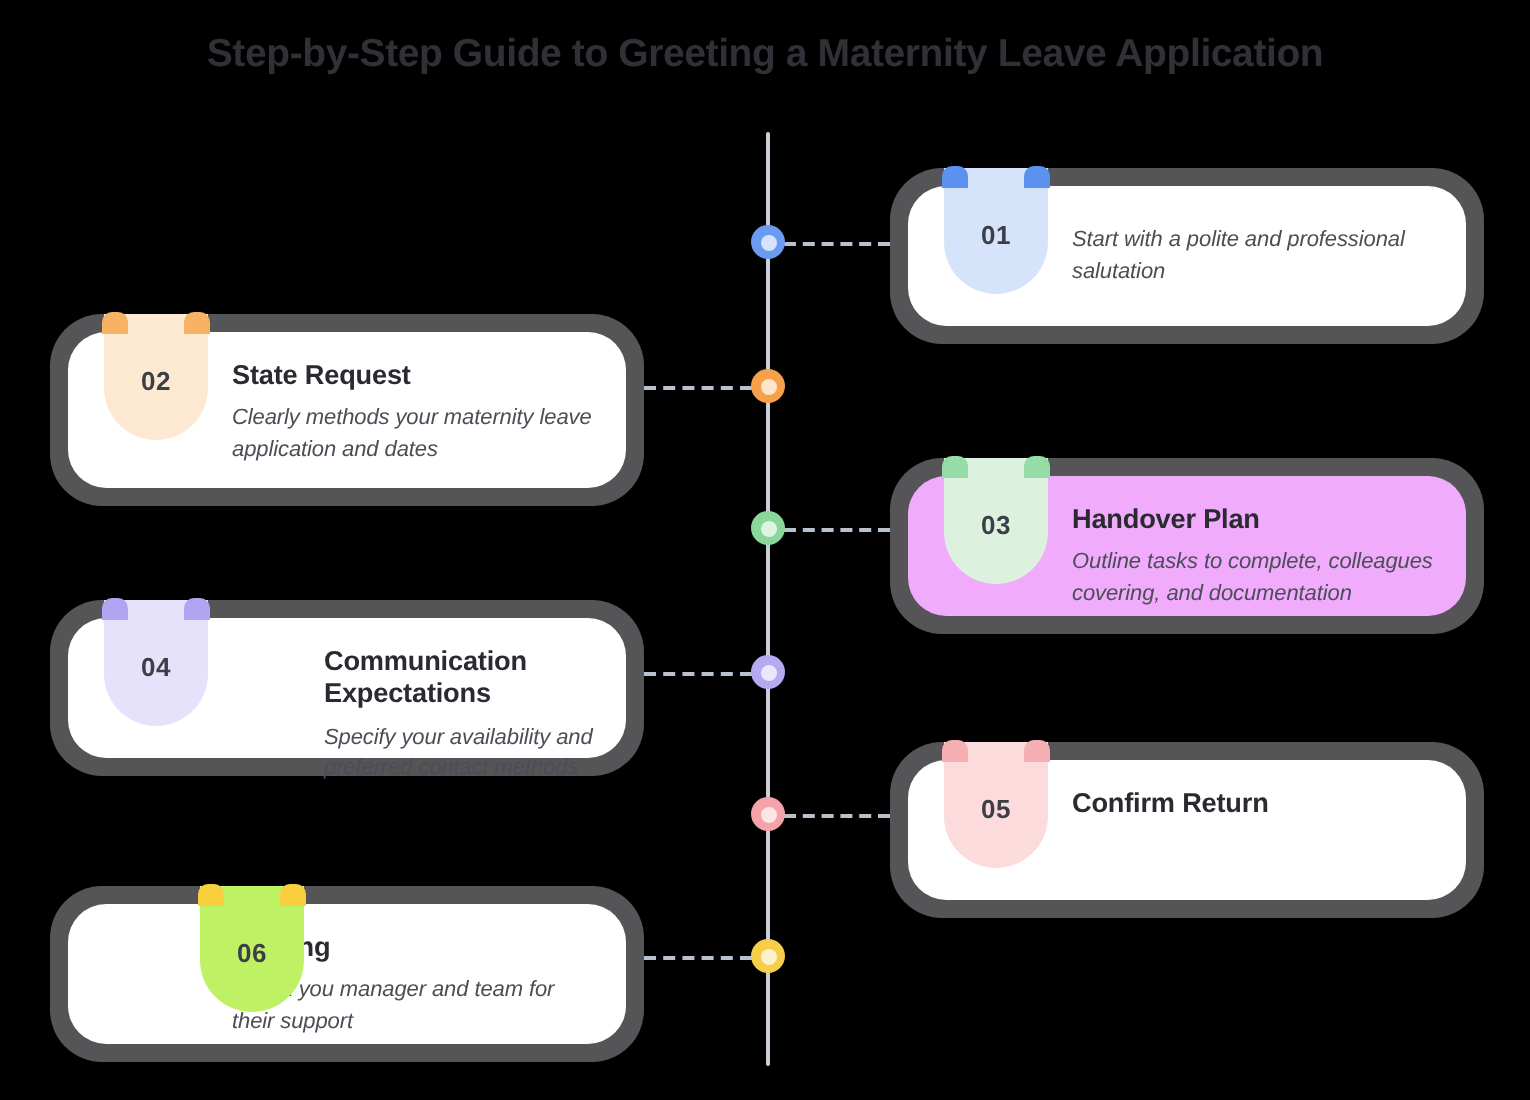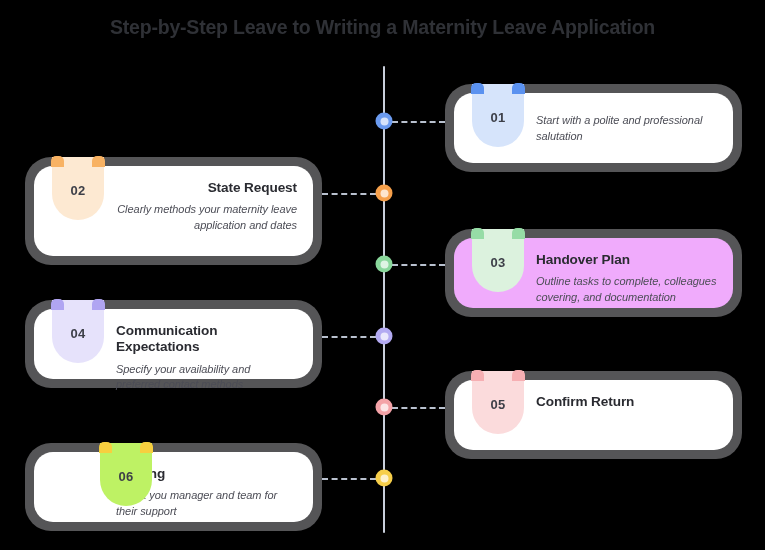--- a/index.html
+++ b/index.html
@@ -115,21 +115,21 @@
     line-height: 1.42;
     letter-spacing: -0.05px;
     font-style: italic;
   }
 </style>
 </head>
 <body>
 
 <div id="canvas">
 
-  <div class="page-title">Step-by-Step Leave to Writing a Maternity Leave Application</div>
+  <div class="page-title">Step-by-Step Guide to Greeting a Maternity Leave Application</div>
 
   <div class="timeline-axis" style="background: rgb(201, 207, 219);"></div>
 
   <div id="steps-layer">
       <div class="connector" style="left: 392px; top: 121px; width: 53px; border-top-color: rgb(185, 193, 207);"></div>
       <div class="timeline-dot" style="left: 384px; top: 121px; background: rgb(107, 155, 240);">
         <div class="dot-core"></div>
       </div>
       <div class="card-shell" style="left: 445px; top: 84px; width: 297px; height: 88px; background: rgb(85, 85, 87);">
         <div class="card-inner" style="background: rgb(255, 255, 255);">
@@ -140,21 +140,21 @@
           </div>
           <div class="card-text">
             <div class="card-desc">Start with a polite and professional salutation</div>
           </div>
         </div>
       </div>
       <div class="connector" style="left: 322px; top: 193px; width: 54px; border-top-color: rgb(185, 193, 207);"></div>
       <div class="timeline-dot" style="left: 384px; top: 193px; background: rgb(246, 160, 75);">
         <div class="dot-core"></div>
       </div>
-      <div class="card-shell" style="left: 25px; top: 157px; width: 297px; height: 108px; background: rgb(85, 85, 87); text-align: right;">
+      <div class="card-shell" style="left: 25px; top: 157px; width: 297px; height: 96px; background: rgb(85, 85, 87);">
         <div class="card-inner" style="background: rgb(255, 255, 255);">
           <div class="badge" style="background: rgb(253, 233, 210);">
             <div class="badge-tab left" style="background: rgb(248, 178, 99);"></div>
             <div class="badge-tab right" style="background: rgb(248, 178, 99);"></div>
             <div class="badge-num">02</div>
           </div>
           <div class="card-text">
             <div class="card-title">State Request</div>
             <div class="card-desc">Clearly methods your maternity leave application and dates</div>
           </div>
@@ -175,21 +175,21 @@
             <div class="card-title">Handover Plan</div>
             <div class="card-desc">Outline tasks to complete, colleagues covering, and documentation</div>
           </div>
         </div>
       </div>
       <div class="connector" style="left: 322px; top: 336px; width: 54px; border-top-color: rgb(185, 193, 207);"></div>
       <div class="timeline-dot" style="left: 384px; top: 336px; background: rgb(179, 170, 242);">
         <div class="dot-core"></div>
       </div>
       <div class="card-shell" style="left: 25px; top: 300px; width: 297px; height: 88px; background: rgb(85, 85, 87);">
-        <div class="card-inner" style="background: rgb(255, 255, 255);">
+        <div class="card-inner" style="background: rgb(255, 255, 255); padding-left: 46px;">
           <div class="badge" style="background: rgb(230, 226, 251);">
             <div class="badge-tab left" style="background: rgb(176, 165, 242);"></div>
             <div class="badge-tab right" style="background: rgb(176, 165, 242);"></div>
             <div class="badge-num">04</div>
           </div>
           <div class="card-text">
             <div class="card-title">Communication Expectations</div>
             <div class="card-desc">Specify your availability and preferred contact methods</div>
           </div>
         </div>

